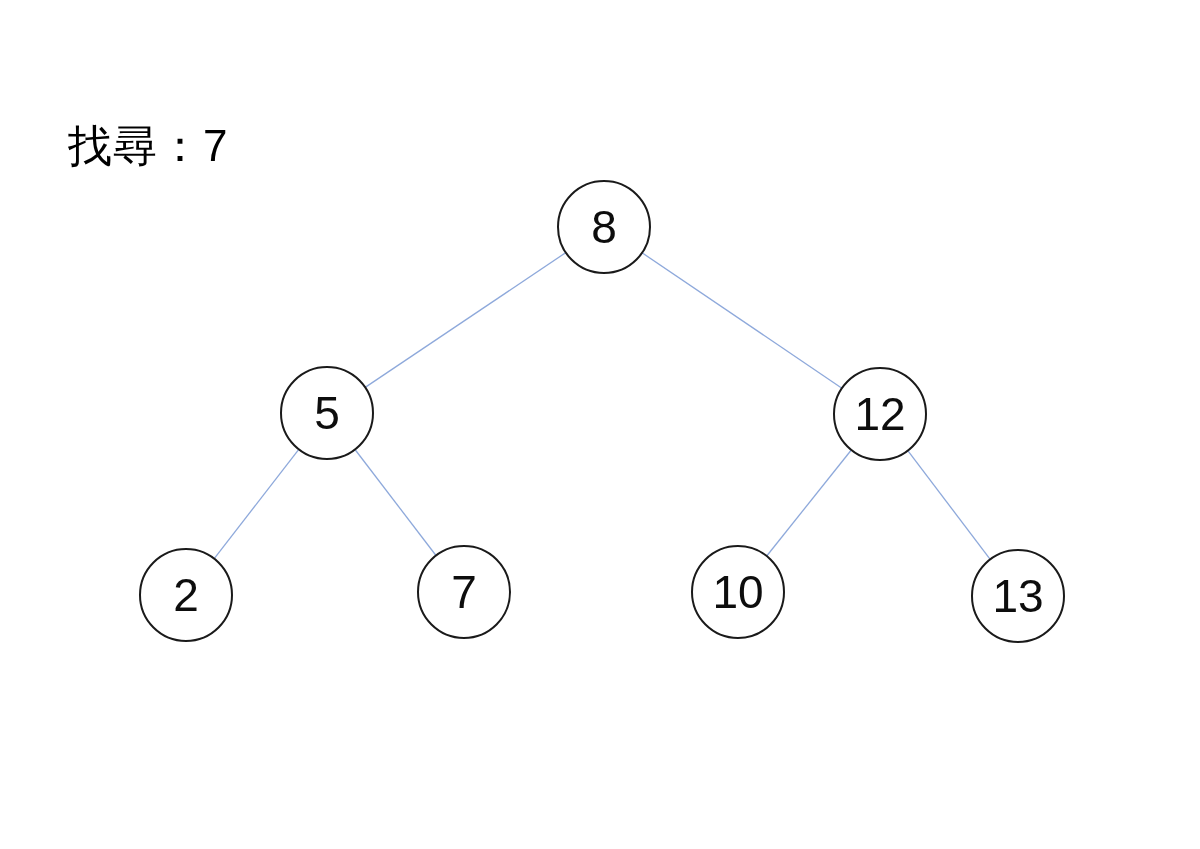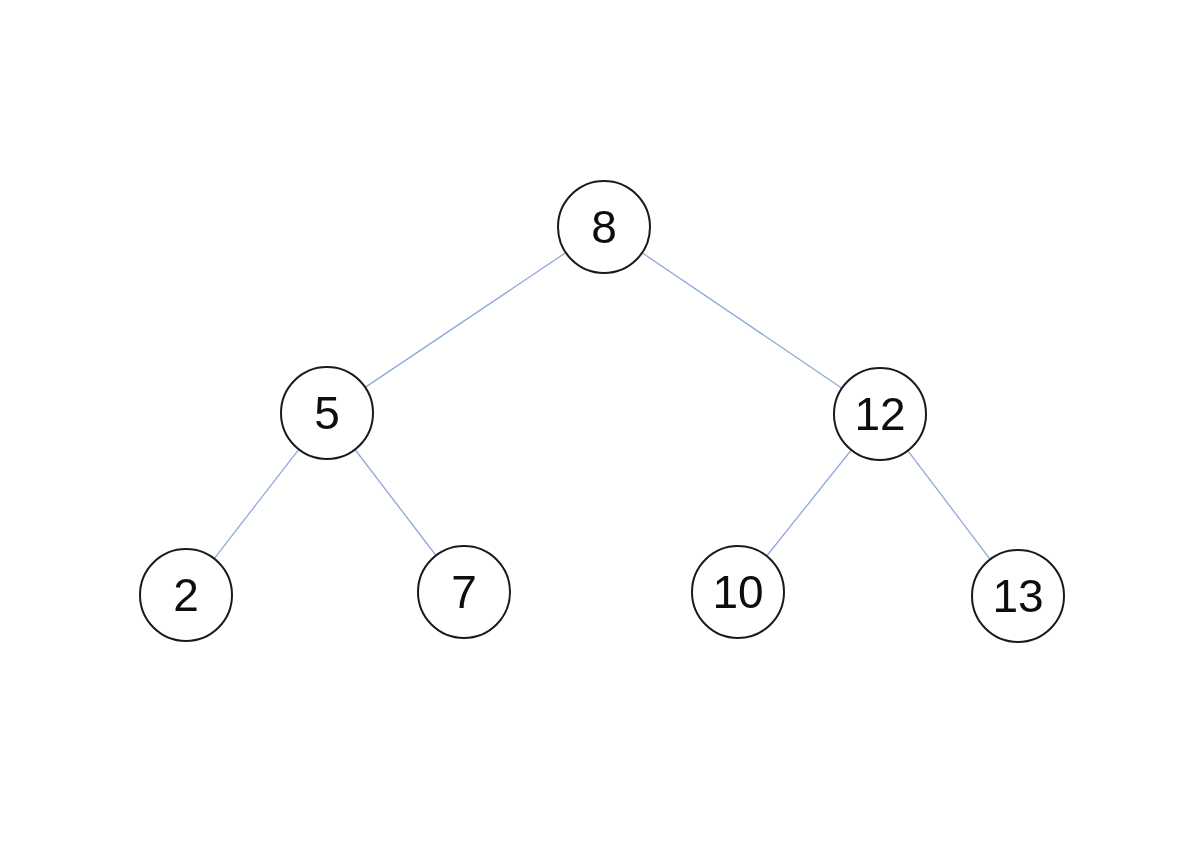--- a/index.html
+++ b/index.html
@@ -33,20 +33,21 @@
   .tree-svg text {
     font-family: "Liberation Sans", sans-serif;
     font-size: 46px;
     fill: #0d0d0d;
   }
 </style>
 </head>
 <body>
 
 <div class="canvas">
+  <div class="title">找尋：7</div>
   <svg class="tree-svg" id="tree-svg" width="1200" height="849" viewBox="0 0 1200 849">
       <line x1="565.8" y1="252.6" x2="365.2" y2="387.4" stroke="#8ea9db" stroke-width="1.3"></line>
       <line x1="642.1" y1="252.8" x2="841.9" y2="388.2" stroke="#8ea9db" stroke-width="1.3"></line>
       <line x1="298.8" y1="449.4" x2="214.2" y2="558.6" stroke="#8ea9db" stroke-width="1.3"></line>
       <line x1="355.0" y1="449.5" x2="436.0" y2="555.5" stroke="#8ea9db" stroke-width="1.3"></line>
       <line x1="851.3" y1="450.0" x2="766.7" y2="556.0" stroke="#8ea9db" stroke-width="1.3"></line>
       <line x1="907.8" y1="450.7" x2="990.2" y2="559.3" stroke="#8ea9db" stroke-width="1.3"></line>
       <g>
         <circle cx="604" cy="227" r="46" fill="#ffffff" stroke="#1a1a1a" stroke-width="2"></circle>
         <text x="604" y="227" text-anchor="middle" dy="0.35em" fill="#0d0d0d">8</text>

